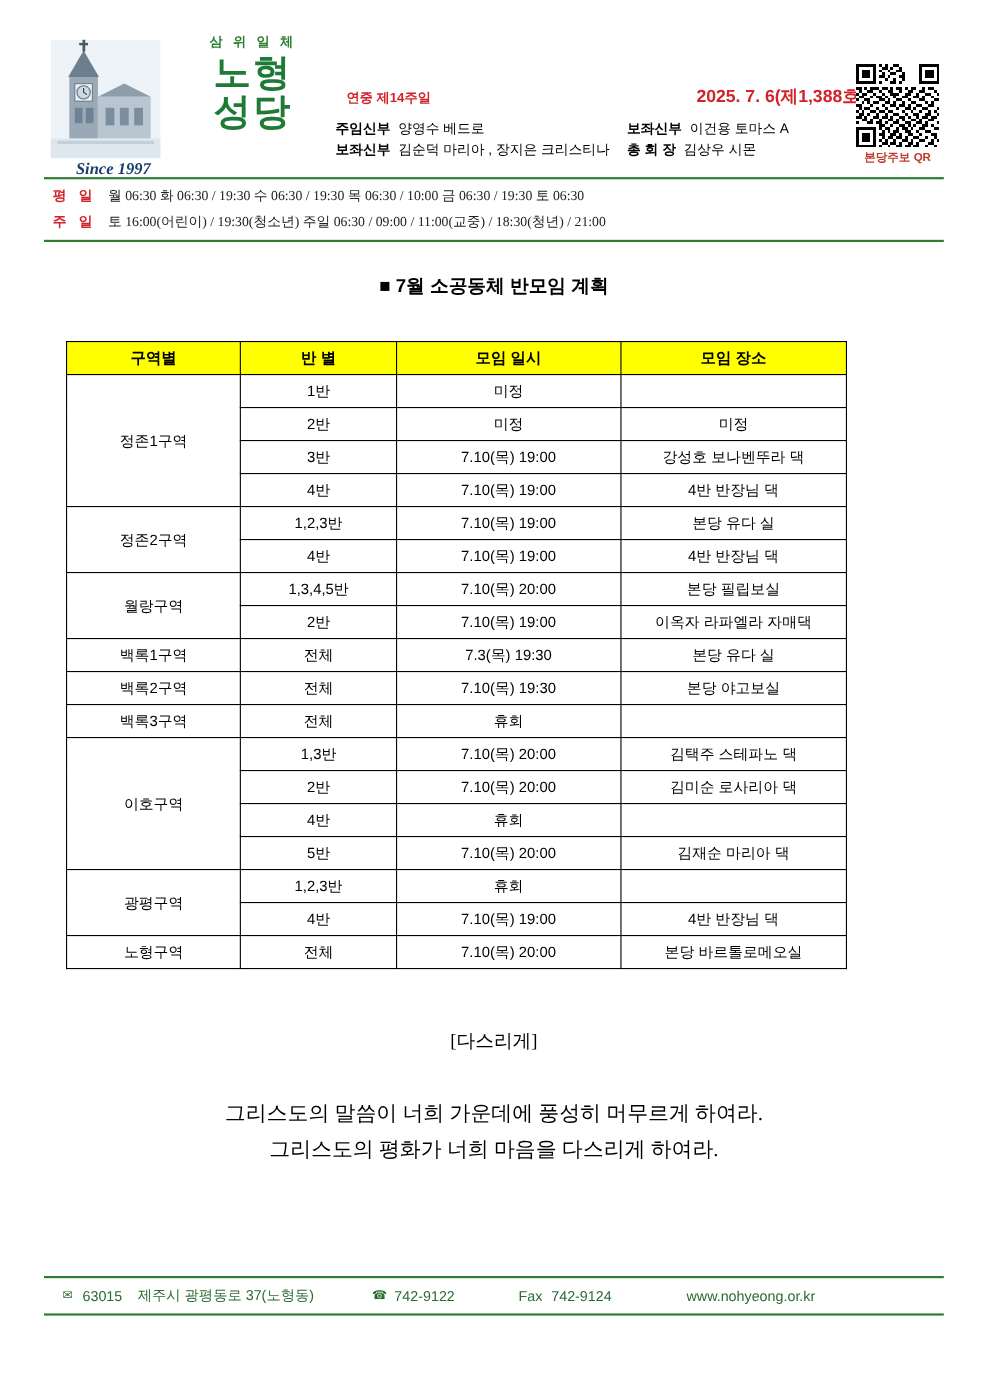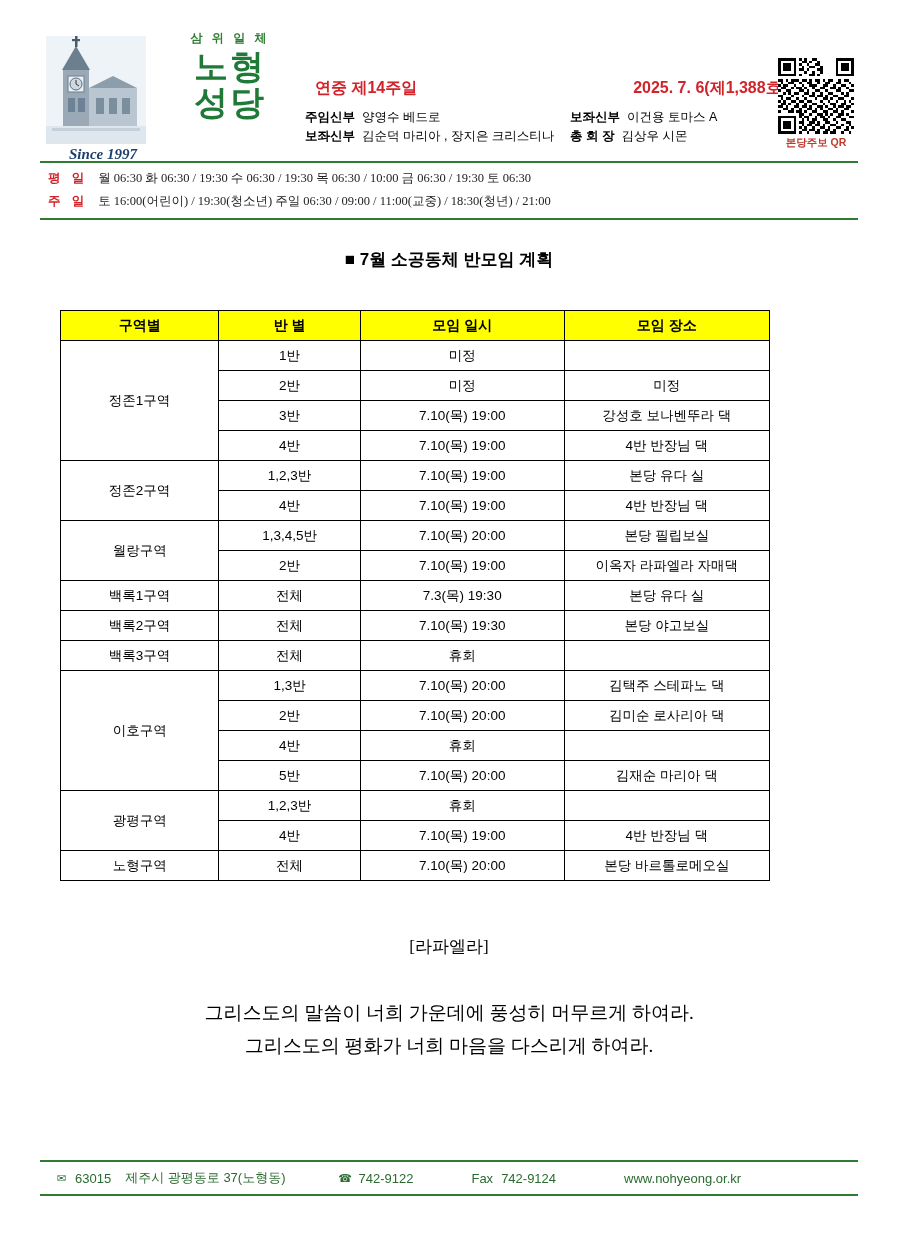--- a/index.html
+++ b/index.html
@@ -76,21 +76,21 @@
   }
   .info-row-1 {
     display: flex;
     justify-content: space-between;
     align-items: baseline;
     padding: 0 8px 0 10px;
   }
   .sunday-label {
     color: #d2232a;
     font-weight: bold;
-    font-size: 16px;
+    font-size: 12px;
   }
   .issue-label {
     color: #d2232a;
     font-weight: bold;
     font-size: 16px;
   }
   .info-rows {
     margin-top: 9px;
     font-size: 12.5px;
     line-height: 1.55;
@@ -654,21 +654,21 @@
           <td rowspan="1">노형구역</td>
           <td>전체</td>
           <td>7.10(목) 20:00</td>
           <td>본당 바르톨로메오실</td>
         </tr>
       </tbody>
   </table>
 </div>
 
 <div class="gospel">
-  <div class="gospel-head">[라파엘라]</div>
+  <div class="gospel-head">[다스리게]</div>
   <div class="gospel-line">그리스도의 말씀이 너희 가운데에 풍성히 머무르게 하여라.</div>
   <div class="gospel-line">그리스도의 평화가 너희 마음을 다스리게 하여라.</div>
 </div>
 
 <div class="footer">
   <div class="footer-inner">
     <span class="f-item">
       <span class="f-ico">✉</span>
       <span class="f-addr-num">63015</span>
       <span>제주시 광평동로 37(노형동)</span>

